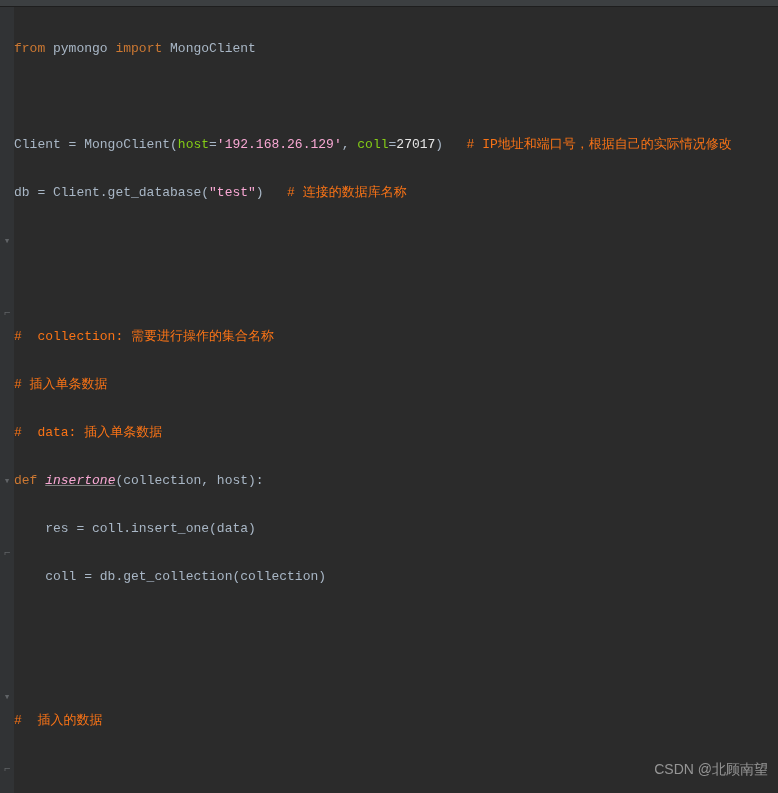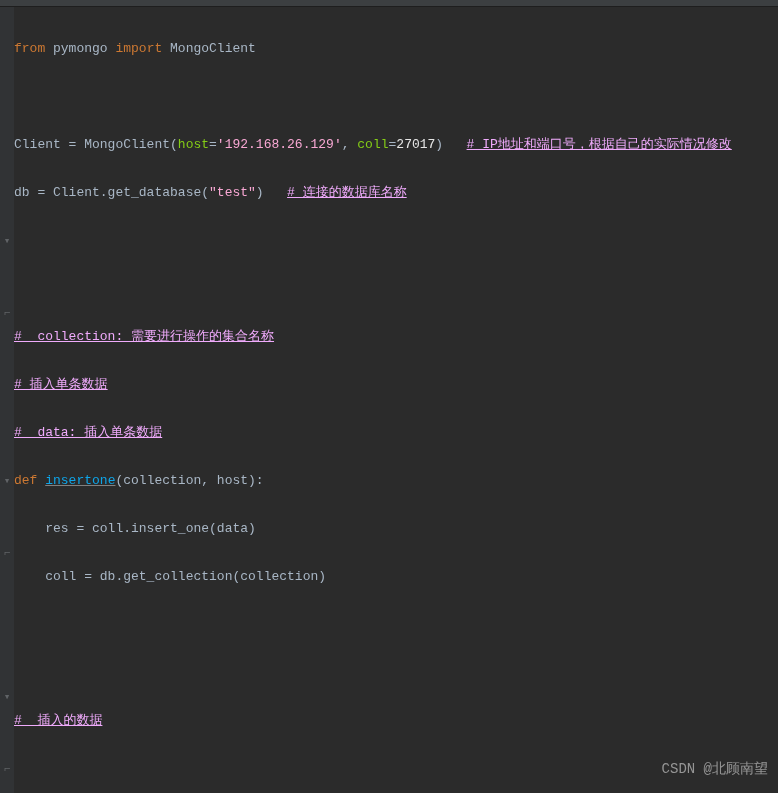--- a/index.html
+++ b/index.html
@@ -33,22 +33,22 @@
     flex: 1;
     padding: 6px 0 4px 0;
     white-space: pre;
     color: #a9b7c6;
     overflow: hidden;
   }
   .line { white-space: pre; }
   .kw   { color: #cc7832; }       
   .num  { color: #e5e5e5; }       
   .str  { color: #f9a8d4; }       
-  .cmt  { color: #f0abfc; text-decoration: underline; }       
-  .fn   { color: #0ea5e9; }       
+  .cmt  { color: #f97316; }       
+  .fn   { color: #f9a8d4; font-style: italic; }       
   .arg  { color: #84cc16; }    
   .underline { text-decoration: underline; text-decoration-color: #808080; }
   .fold-icon {
     color: #606366;
     font-size: 11px;
     display: inline-block;
     width: 14px;
     text-align: center;
   }
   .gline {
@@ -57,21 +57,21 @@
     align-items:center;
     justify-content:center;
     color:#6e6e6e;
     font-size:11px;
   }
   .wm {
     position: absolute;
     right: 10px;
     bottom: 12px;
     color: rgba(220,220,220,0.6);
-    font-family: Liberation Mono, monospace;
+    font-family: Liberation Sans, sans-serif;
     font-size: 14px;
     pointer-events: none;
   }
 </style>
 </head>
 <body>
 
 <div class="tab-area"></div>
 
 <div class="editor">

